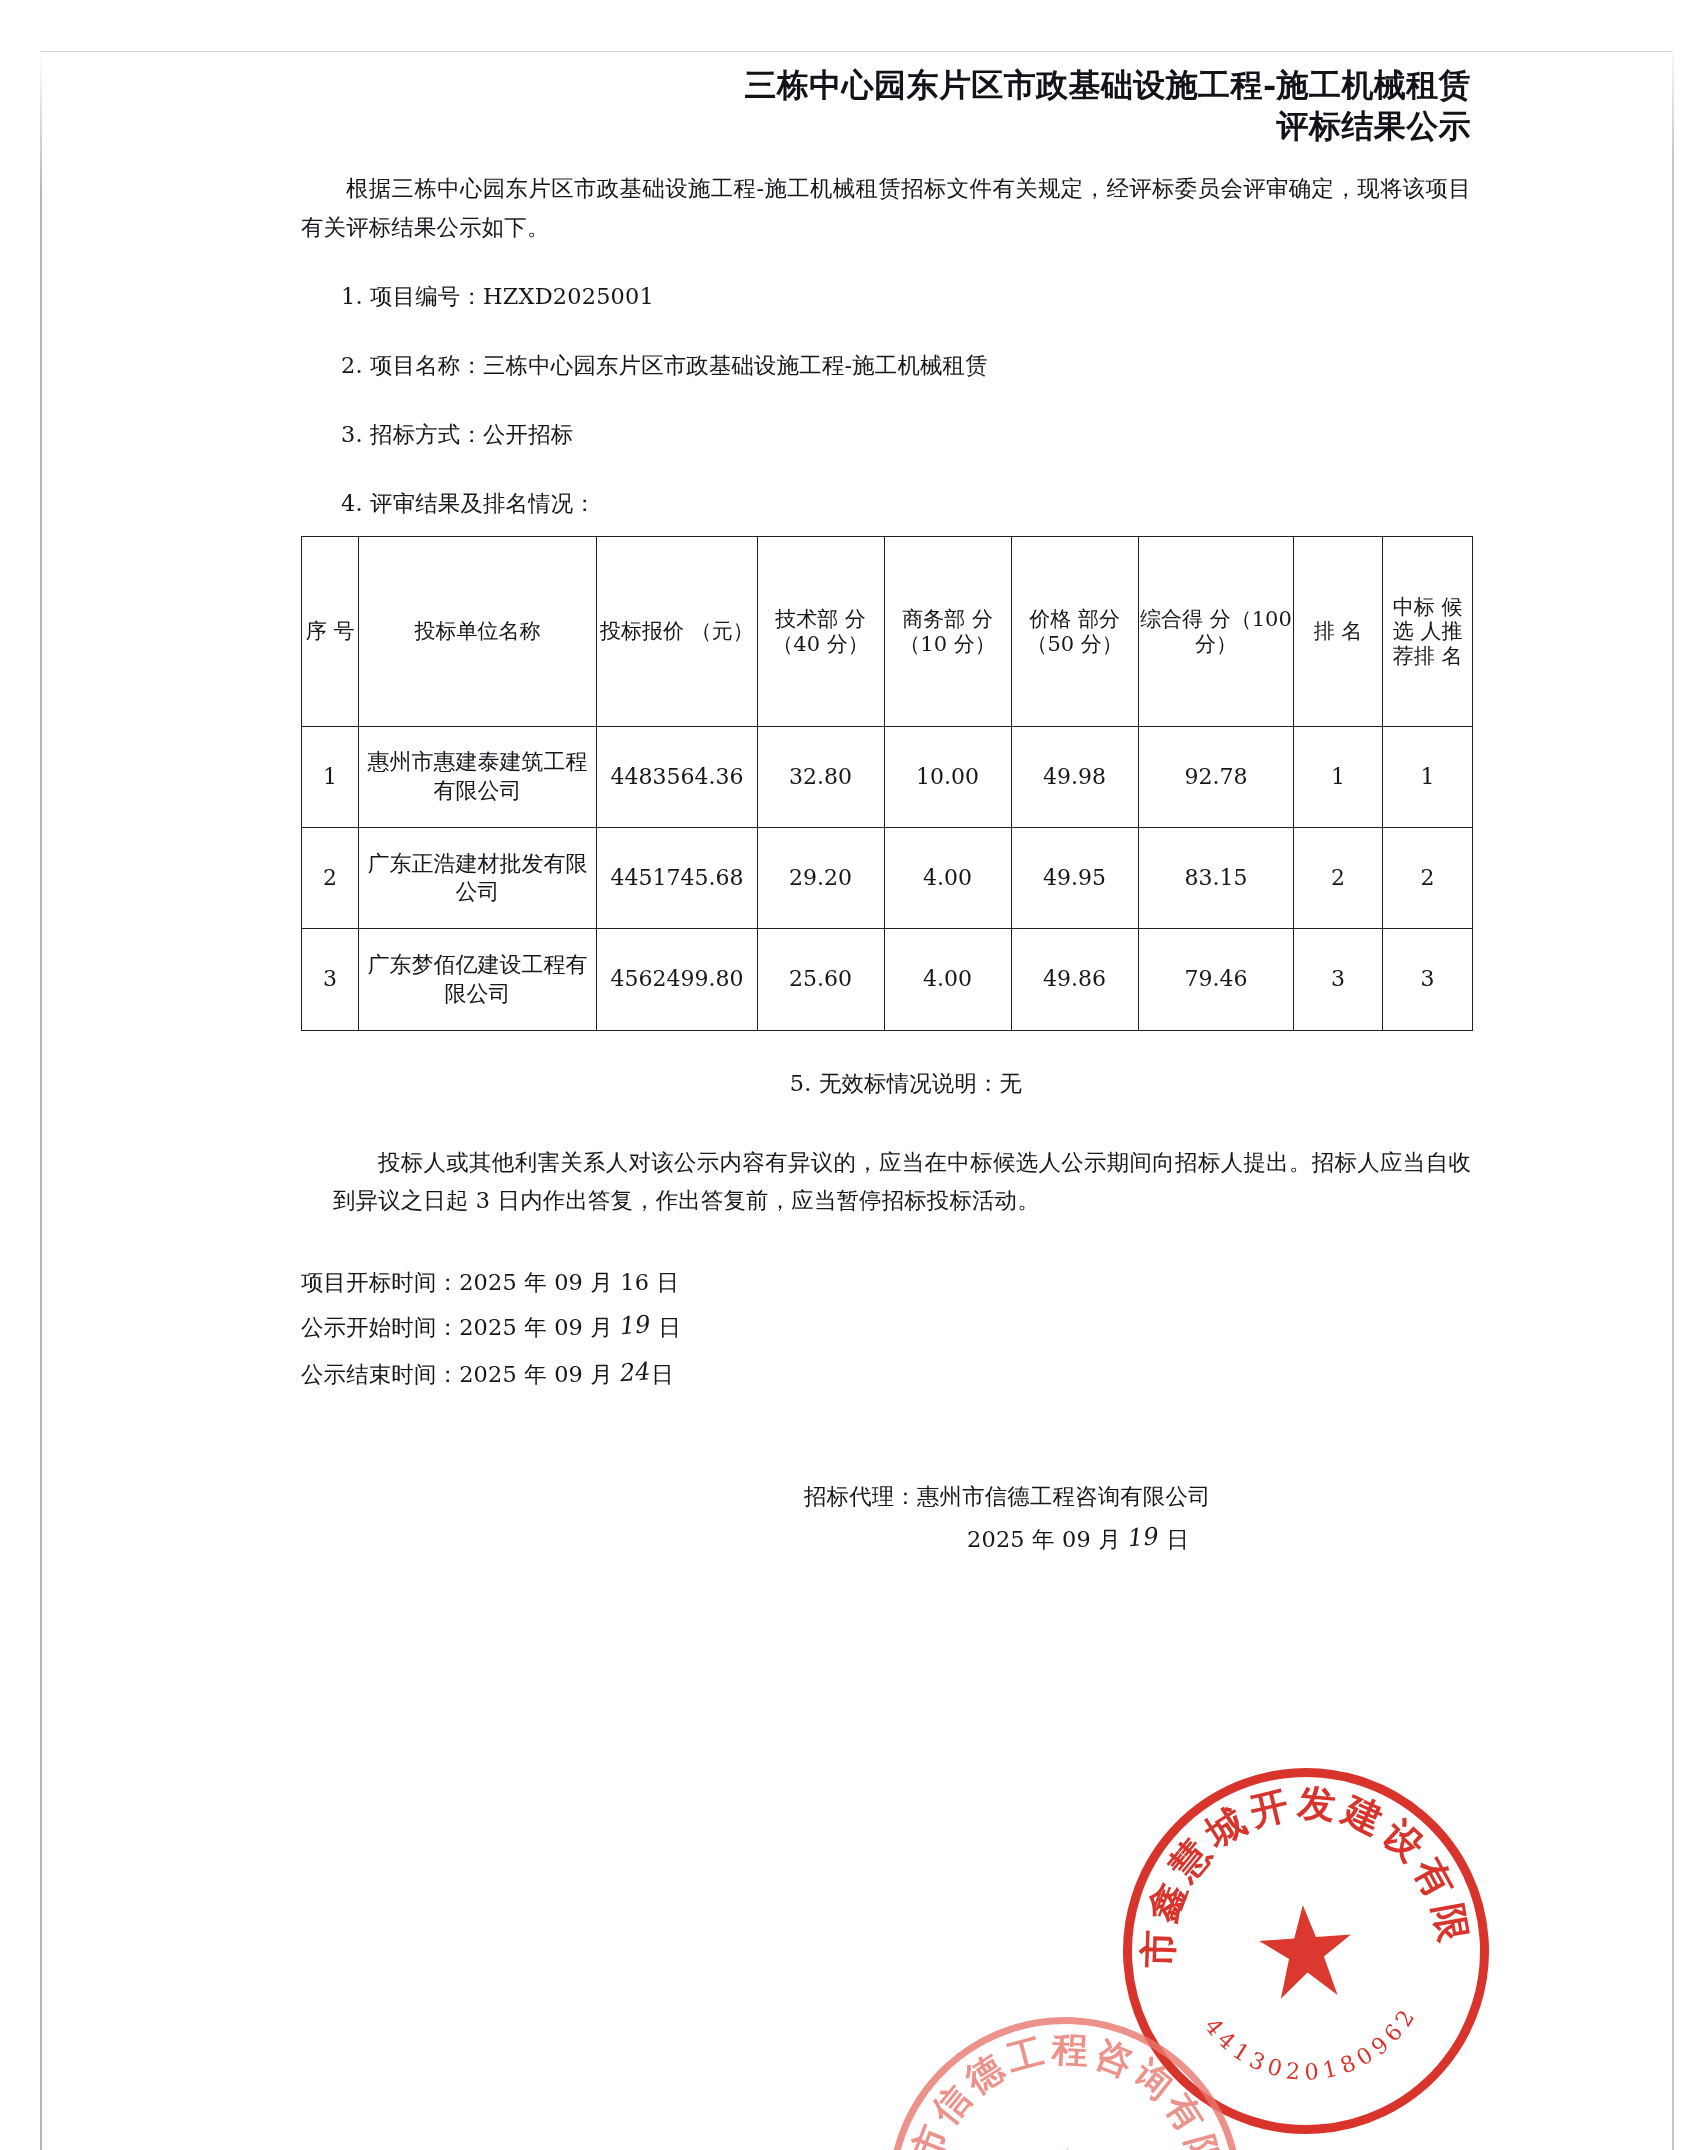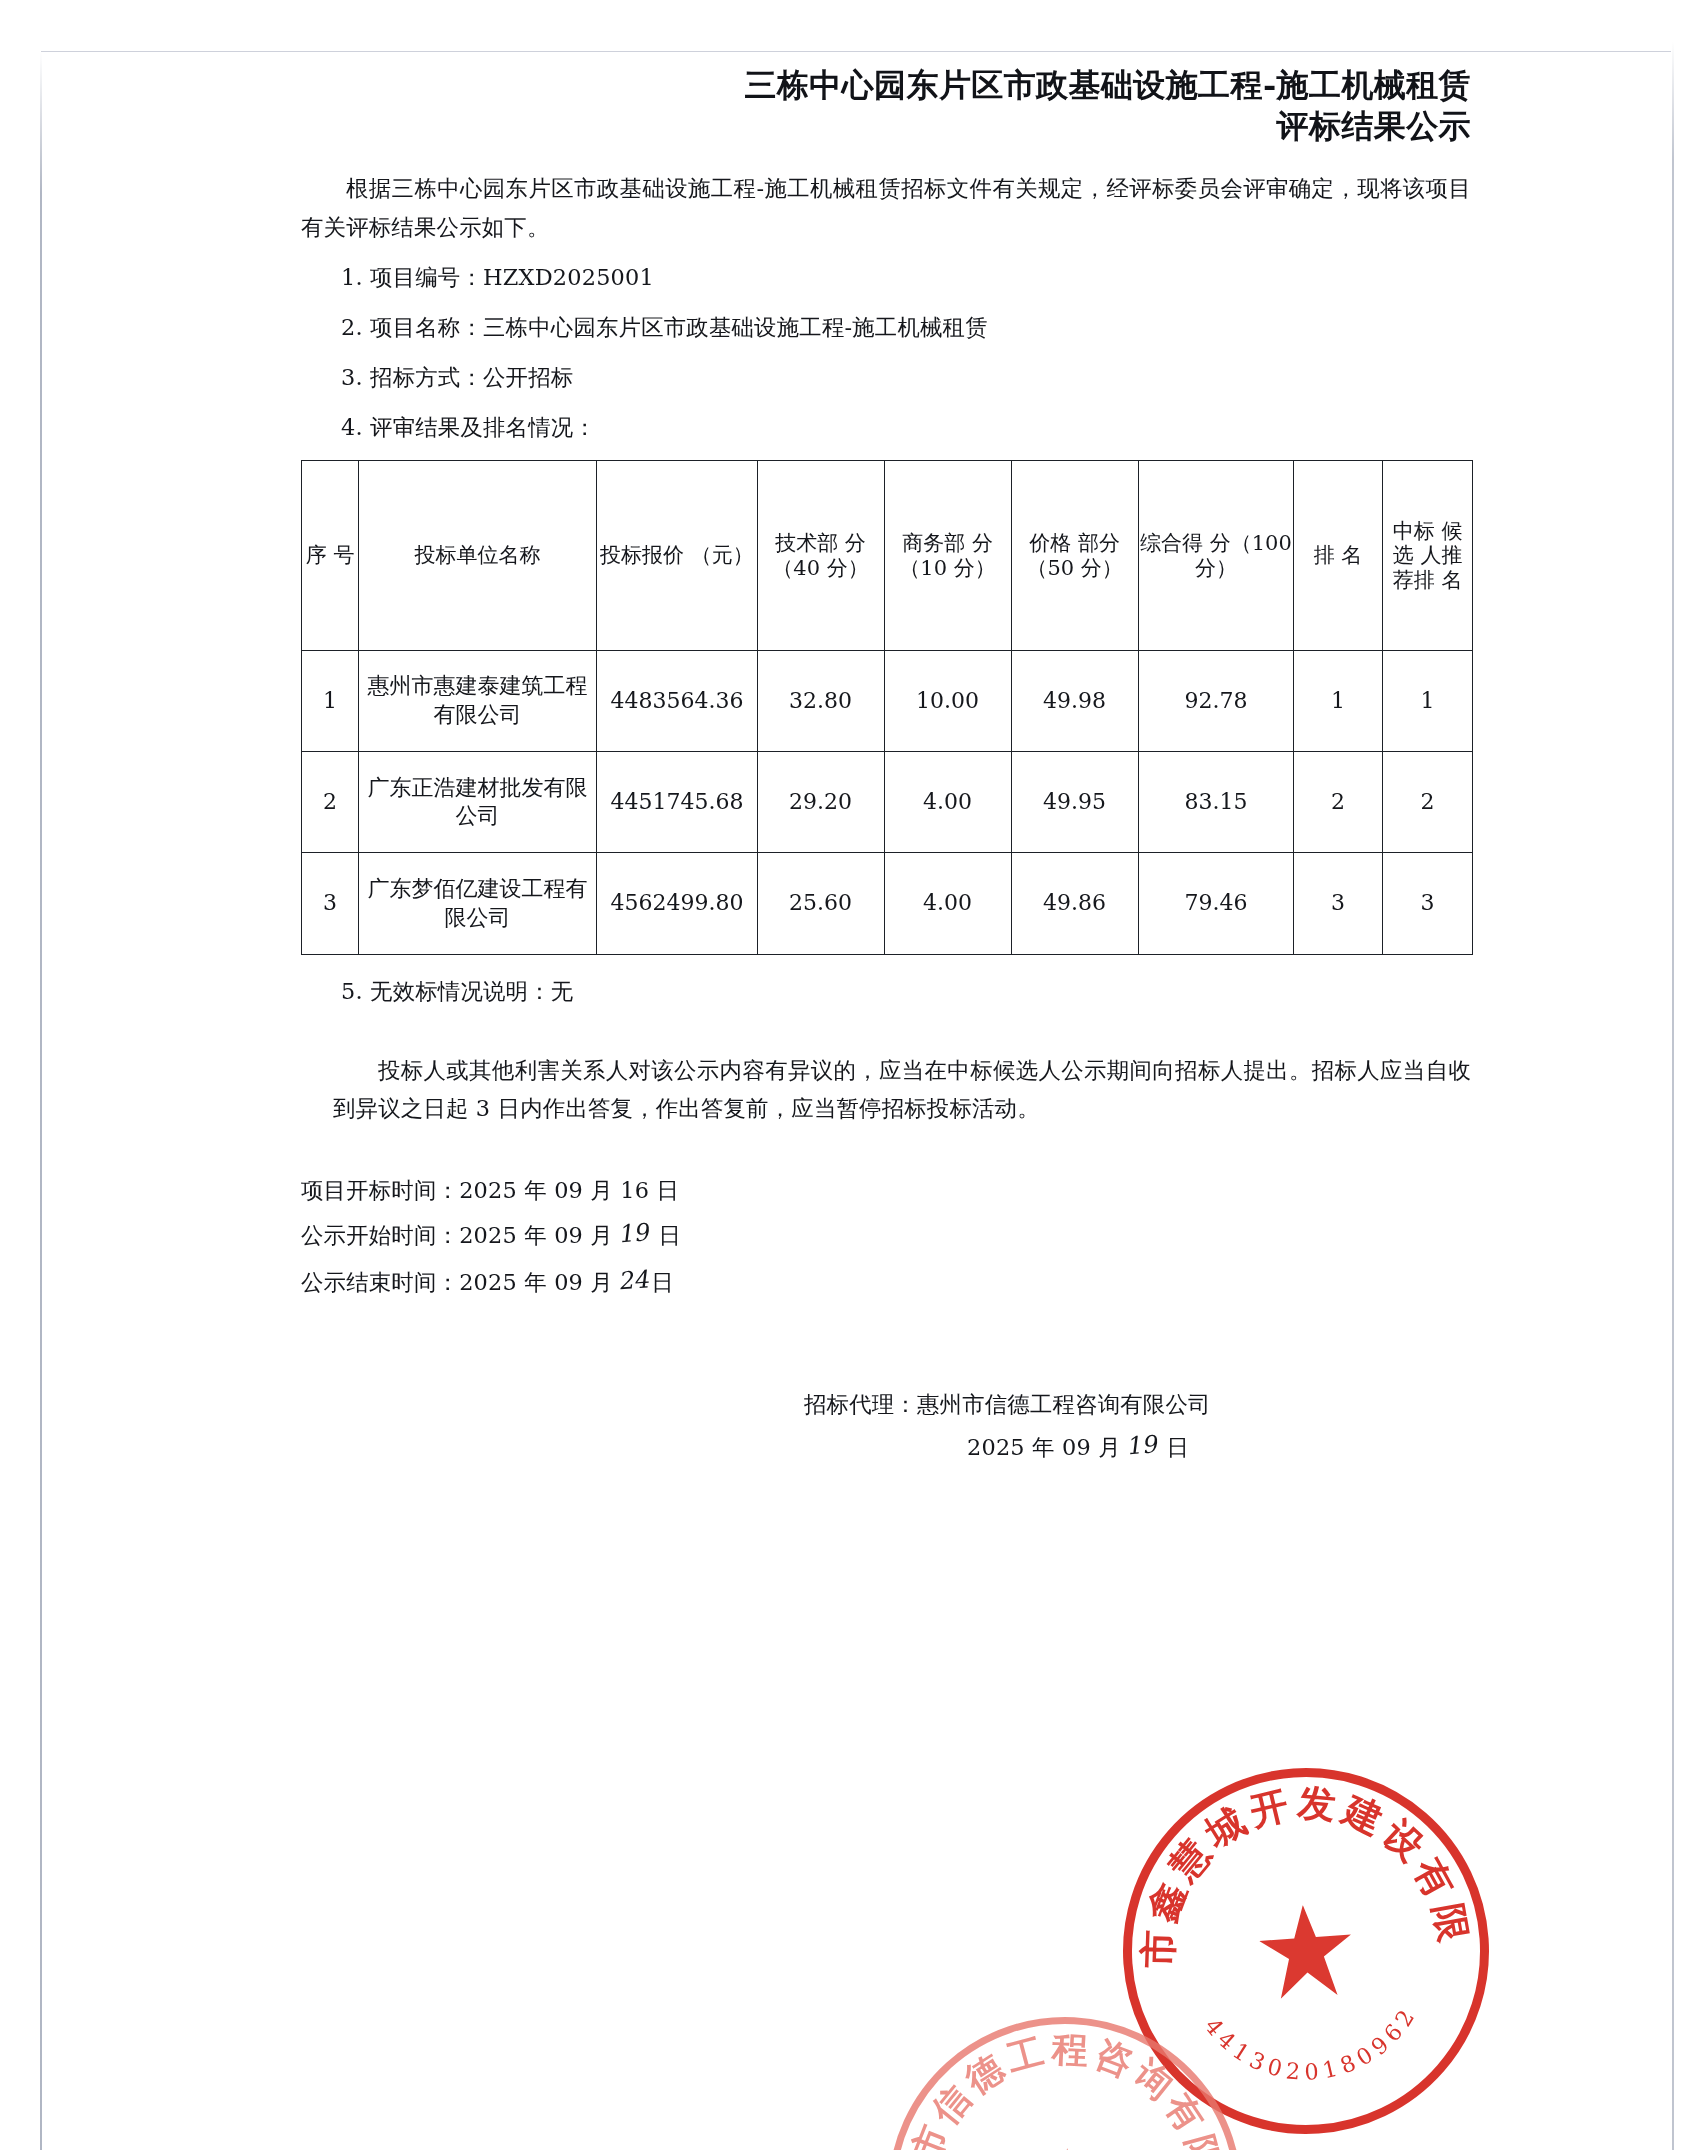--- a/index.html
+++ b/index.html
@@ -86,21 +86,21 @@
   
   .num-item {
     font-family: "DejaVu Serif", "Liberation Serif", serif;
     font-size: 22.4px;
     line-height: 1.6;
     color: #15171c;
     margin: 0;
     padding-left: 40px;
     letter-spacing: 0.2px;
   }
-  .gap-item { margin-top: 14px; }
+  .gap-item { margin-top: 33px; }
 
   
   #result-table-wrap {
     margin-top: 14.6px;
     margin-left: 0.4px;
   }
   table.result-table {
     border-collapse: collapse;
     width: 1172px;
     table-layout: fixed;
@@ -146,21 +146,21 @@
   col.c-name  { width: 216px; }
   col.c-price { width: 145px; }
   col.c-tech  { width: 115px; }
   col.c-biz   { width: 115px; }
   col.c-prc   { width: 115px; }
   col.c-total { width: 141px; }
   col.c-rank  { width: 80px; }
   col.c-rec   { width: 82px; }
 
   
-  .after-table { margin-top: 19px; }
+  .after-table { margin-top: 35px; text-align: center; }
   .notice-para { margin-top: 41px; margin-left: 32px; }
 
   
   #dates-block {
     margin-top: 45px;
     padding-left: 0px;
   }
   .date-line {
     font-family: "DejaVu Serif", "Liberation Serif", serif;
     font-size: 22.4px;

